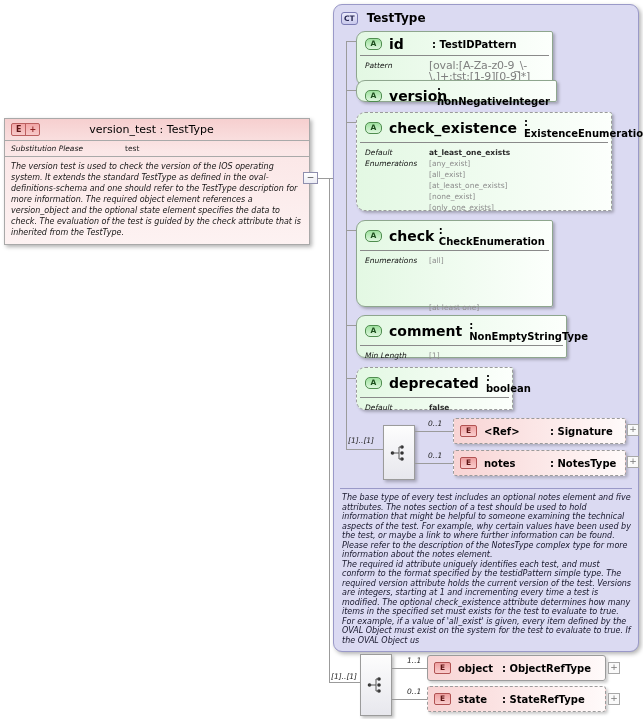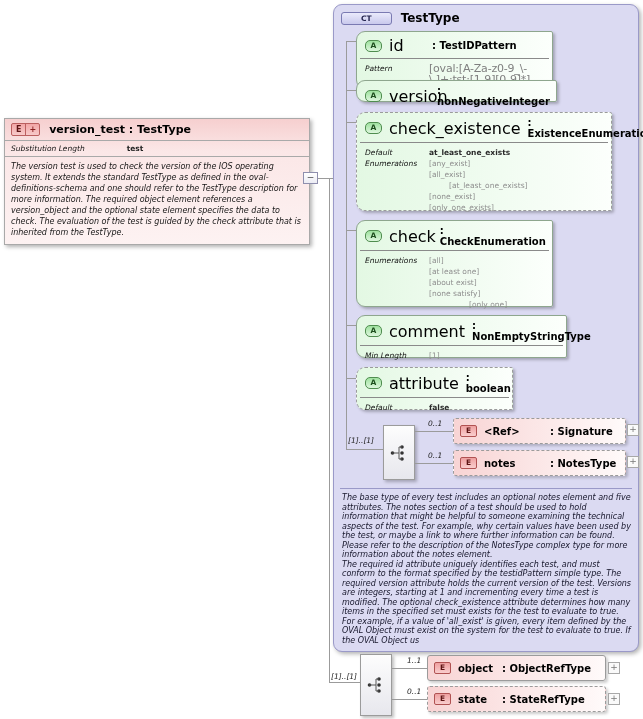--- a/index.html
+++ b/index.html
@@ -6,52 +6,52 @@
   .stage{position:relative;width:643px;height:719px;background:#fff;
          font-family:"DejaVu Sans","Liberation Sans",sans-serif;overflow:hidden;color:#111;}
   .line{position:absolute;background:#9b9b9b;}
   .hline{height:1px;} .vline{width:1px;}
 
   
   .vbox{position:absolute;left:4px;top:118px;width:306px;box-sizing:border-box;
         background:linear-gradient(180deg,#f6cfcf 0%,#fbe7e7 26%,#fdf2f2 100%);
         border:1px solid #a9a9a9;box-shadow:2px 2px 4px rgba(0,0,0,.3);}
   .vbox-header{display:flex;align-items:center;gap:9px;padding:4px 6px;border-bottom:1px solid #a9a9a9;}
-  .vbox-title{font-weight:bold;font-size:11px;color:#000;}
+  .vbox-title{font-weight:normal;font-size:11px;color:#000;margin-left:40px;}
   .e-badge{display:inline-flex;border:1px solid #bb5f5f;background:linear-gradient(#f2a6a6,#f7c9c9);
            border-radius:2px;font-size:8px;font-weight:bold;color:#5d1414;}
   .e-badge .lt{padding:1px 4px;}
   .e-badge .pl{border-left:1px solid #bb5f5f;padding:1px 3px;color:#8a1f1f;}
   .vbox-subrow{padding:3px 6px;border-bottom:1px solid #a9a9a9;font-size:7.5px;display:flex;align-items:baseline;}
   .sub-label{font-style:italic;margin-right:16px;color:#111;}
-  .sub-value{font-weight:bold;color:#222;padding-left:26px;}
+  .sub-value{font-weight:normal;color:#222;padding-left:26px;}
   .vbox-desc{padding:4px 6px 6px;font-size:8px;font-style:italic;line-height:11px;color:#151515;}
 
   .collapse-box{position:absolute;left:303px;top:172px;width:15px;height:12px;box-sizing:border-box;
                 border:1px solid #8f8fae;background:linear-gradient(#ffffff,#ececf4);
                 font-size:9px;line-height:9px;text-align:center;color:#444;cursor:pointer;}
 
   
   .ct{position:absolute;left:333px;top:4px;width:306px;height:648px;box-sizing:border-box;
       background:#dbdaf2;border:1px solid #9a99c8;border-radius:9px;box-shadow:2px 2px 4px rgba(0,0,0,.3);}
   .ct-header{position:absolute;left:7px;top:6px;display:flex;gap:9px;align-items:center;}
   .ct-badge{border:1px solid #7a7ab2;background:linear-gradient(#eaeafc,#c9c9ec);border-radius:3px;
-            font-size:7.5px;font-weight:bold;padding:1px 19px;color:#26264f;}
+            font-size:7.5px;font-weight:bold;padding:1px 2px;color:#26264f;}
   .ct-title{font-weight:bold;font-size:12px;color:#000;}
 
   
   .attr{position:absolute;box-sizing:border-box;left:22px;
         background:linear-gradient(90deg,#e3f8e3,#fcfffc);
         border:1px solid #8ea68e;border-radius:9px 2px 2px 9px;box-shadow:2px 2px 3px rgba(0,0,0,.25);}
   .attr.dashed{border-style:dashed;border-color:#9b9b9b;}
   .attr-head{display:flex;align-items:center;gap:7px;padding:4px 6px 3px 8px;}
   .a-badge{width:17px;height:12px;box-sizing:border-box;border:1px solid #4f8d4f;
            background:linear-gradient(#9fe29f,#ddf6dd);border-radius:5px;
            font-size:7.5px;font-weight:bold;text-align:center;line-height:10px;color:#1d4d1d;flex:0 0 auto;}
-  .attr-name{font-weight:normal;font-size:16px;color:#000;}
+  .attr-name{font-weight:bold;font-size:14px;color:#000;}
   .mw36{min-width:36px;}
   .attr-type{font-weight:bold;font-size:10px;color:#000;}
   .attr-sep{border-top:1px solid #8a8a8a;margin:0 3px;}
   .attr-rows{padding:4px 8px 3px;font-size:7.5px;display:grid;grid-template-columns:64px 1fr;line-height:11px;}
   .rlabel{font-style:italic;color:#111;}
   .muted{color:#8f8f8f;}
   .strong{font-weight:bold;color:#2a2a2a;}
   .pattern-val{font-size:11px;color:#7f7f7f;letter-spacing:-0.2px;}
   .enum-line{color:#8f8f8f;}
 
@@ -92,21 +92,21 @@
 
   <div class="vbox">
     <div class="vbox-header">
       <span class="e-badge">
           <span class="lt">E</span>
           <span class="pl">+</span>
         </span>
       <span class="vbox-title">version_test : TestType</span>
     </div>
     <div class="vbox-subrow">
-      <span class="sub-label">Substitution Length</span>
+      <span class="sub-label">Substitution Please</span>
       <span class="sub-value">test</span>
     </div>
     <div class="vbox-desc">The version test is used to check the version of the IOS operating system. It extends the standard TestType as defined in the oval-definitions-schema and one should refer to the TestType description for more information. The required object element references a version_object and the optional state element specifies the data to check. The evaluation of the test is guided by the check attribute that is inherited from the TestType.</div>
   </div>
 
   <div class="collapse-box">−</div>
 
   <div class="ct">
     <div class="ct-header">
       <span class="ct-badge">CT</span>
@@ -150,39 +150,39 @@
         <span class="attr-type">: ExistenceEnumeration</span>
       </div>
       <div class="attr-sep"></div>
       <div class="attr-rows">
         <span class="rlabel">Default</span>
         <span class="strong">at_least_one_exists</span>
         <span class="rlabel">Enumerations</span>
         <span>
           <span class="enum-line" style="display:block;">[any_exist]</span>
           <span class="enum-line" style="display:block;">[all_exist]</span>
-          <span class="enum-line" style="display:block;margin-left:20px;">[at_least_one_exists]</span>
+          <span class="enum-line" style="display:block;">[at_least_one_exists]</span>
           <span class="enum-line" style="display:block;">[none_exist]</span>
           <span class="enum-line" style="display:block;">[only_one_exists]</span>
         </span>
       </div>
     </div>
 
     <div class="attr" style="top:215px;width:197px;height:87px;">
       <div class="attr-head">
         <span class="a-badge">A</span>
         <span class="attr-name mw36">check</span>
         <span class="attr-type">: CheckEnumeration</span>
       </div>
       <div class="attr-sep"></div>
       <div class="attr-rows">
         <span class="rlabel">Enumerations</span>
         <span>
           <span class="enum-line" style="display:block;">[all]</span>
-          <span class="enum-line" style="display:block;">[at least one]</span>
+          <span class="enum-line" style="display:block;margin-top:36px;">[at least one]</span>
           <span class="enum-line" style="display:block;">[about exist]</span>
           <span class="enum-line" style="display:block;">[none satisfy]</span>
           <span class="enum-line" style="display:block;padding-left:40px;">[only one]</span>
         </span>
       </div>
     </div>
 
     <div class="attr" style="top:310px;width:211px;height:43px;">
       <div class="attr-head">
         <span class="a-badge">A</span>
@@ -192,21 +192,21 @@
       <div class="attr-sep"></div>
       <div class="attr-rows">
         <span class="rlabel">Min Length</span>
         <span class="muted">[1]</span>
       </div>
     </div>
 
     <div class="attr dashed" style="top:362px;width:157px;height:43px;">
       <div class="attr-head">
         <span class="a-badge">A</span>
-        <span class="attr-name">attribute</span>
+        <span class="attr-name">deprecated</span>
         <span class="attr-type">: boolean</span>
       </div>
       <div class="attr-sep"></div>
       <div class="attr-rows">
         <span class="rlabel">Default</span>
         <span class="strong">false</span>
       </div>
     </div>
 
     <span class="occ" style="left:14px;top:431px;">[1]..[1]</span>

